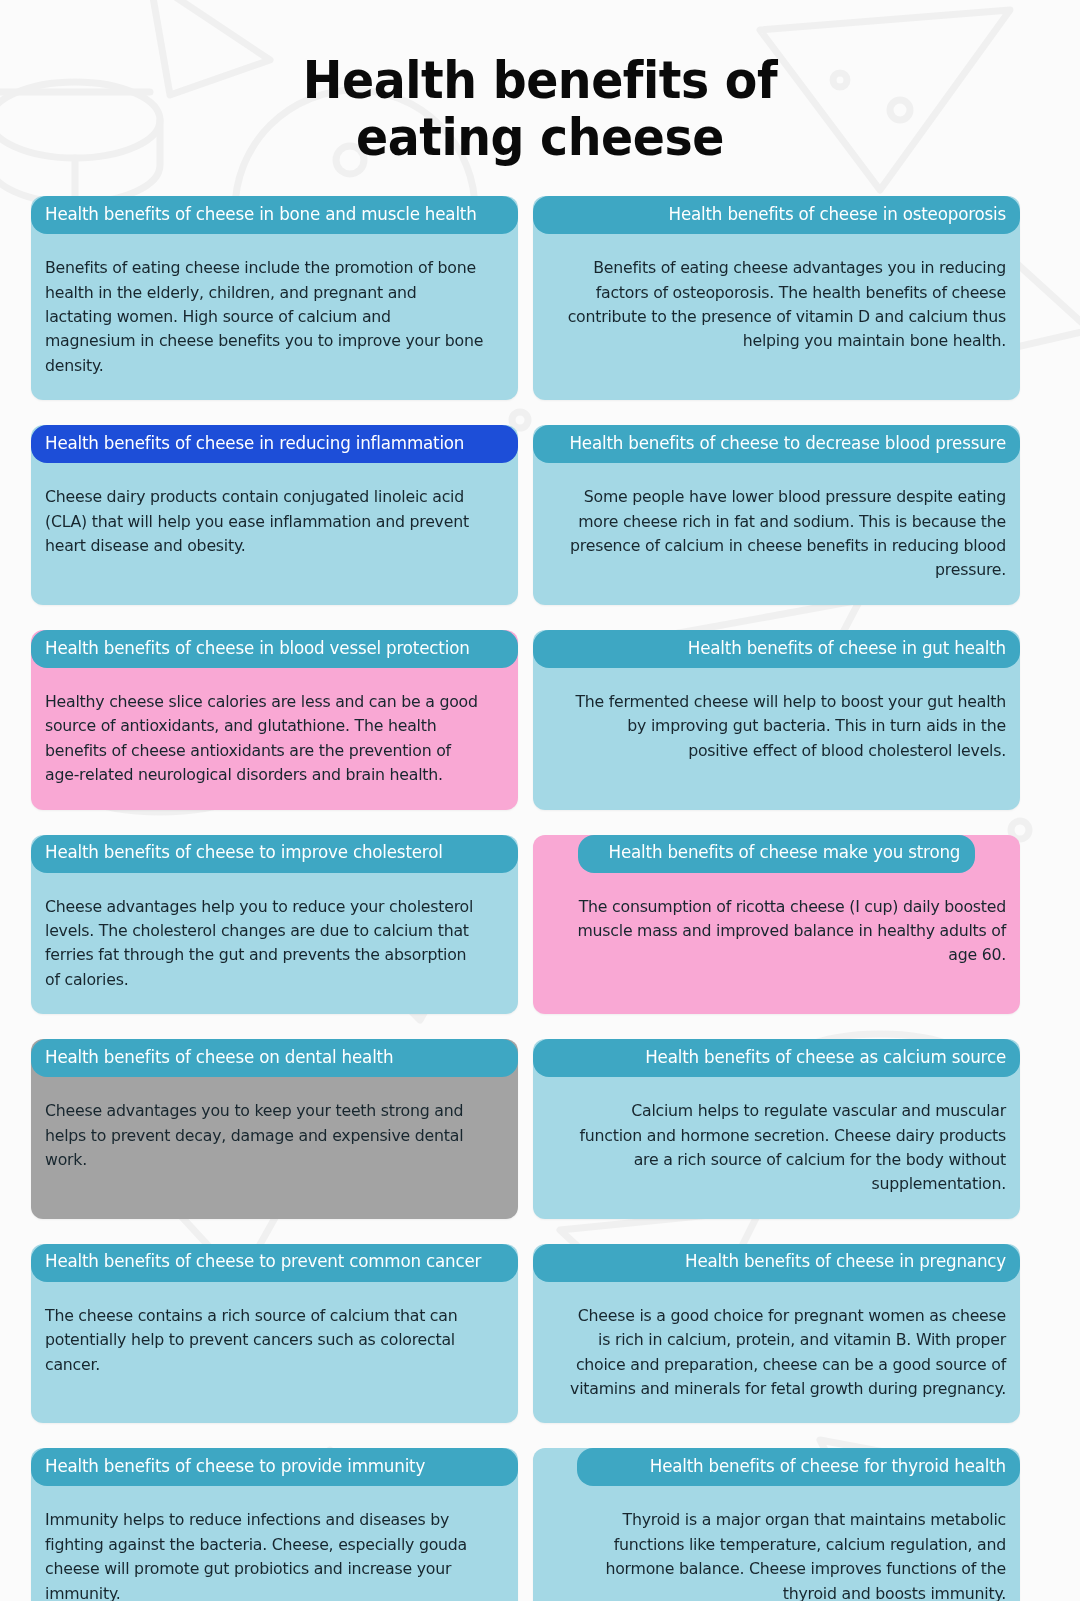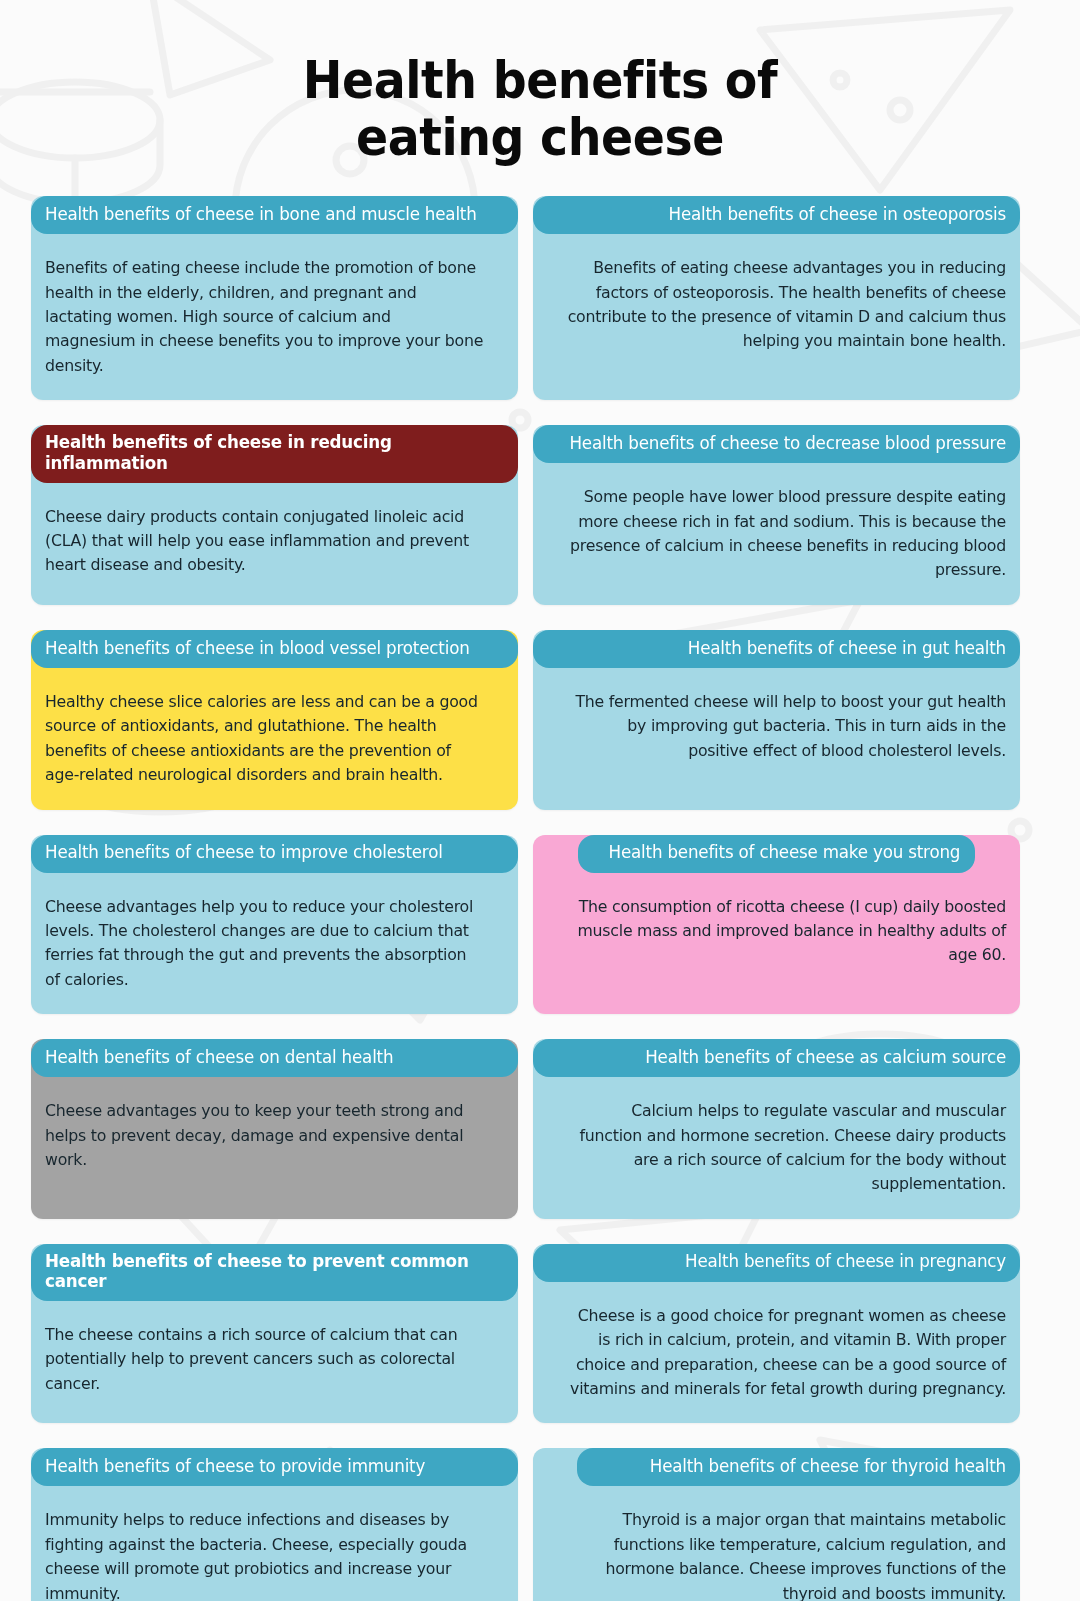--- a/index.html
+++ b/index.html
@@ -185,36 +185,36 @@
       </div>
       <div class="card right" style="background: rgb(164, 216, 229);">
         <div class="card-header" style="background: rgb(62, 167, 195);">
           <div class="card-header-text" style="color: rgb(255, 255, 255);">Health benefits of cheese in osteoporosis</div>
         </div>
         <div class="card-body">
           <div class="card-body-text" style="color: rgb(23, 38, 46);">Benefits of eating cheese advantages you in reducing factors of osteoporosis. The health benefits of cheese contribute to the presence of vitamin D and calcium thus helping you maintain bone health.</div>
         </div>
       </div>
       <div class="card left" style="background: rgb(164, 216, 229);">
-        <div class="card-header" style="background: #7f1d1d; font-weight: bold;">
+        <div class="card-header" style="background: #1d4ed8;">
           <div class="card-header-text" style="color: rgb(255, 255, 255);">Health benefits of cheese in reducing inflammation</div>
         </div>
         <div class="card-body">
           <div class="card-body-text" style="color: rgb(23, 38, 46);">Cheese dairy products contain conjugated linoleic acid (CLA) that will help you ease inflammation and prevent heart disease and obesity.</div>
         </div>
       </div>
       <div class="card right" style="background: rgb(164, 216, 229);">
         <div class="card-header" style="background: rgb(62, 167, 195);">
           <div class="card-header-text" style="color: rgb(255, 255, 255);">Health benefits of cheese to decrease blood pressure</div>
         </div>
         <div class="card-body">
           <div class="card-body-text" style="color: rgb(23, 38, 46);">Some people have lower blood pressure despite eating more cheese rich in fat and sodium. This is because the presence of calcium in cheese benefits in reducing blood pressure.</div>
         </div>
       </div>
-      <div class="card left" style="background: #fde047;">
+      <div class="card left" style="background: #f9a8d4;">
         <div class="card-header" style="background: rgb(62, 167, 195);">
           <div class="card-header-text" style="color: rgb(255, 255, 255);">Health benefits of cheese in blood vessel protection</div>
         </div>
         <div class="card-body">
           <div class="card-body-text" style="color: rgb(23, 38, 46);">Healthy cheese slice calories are less and can be a good source of antioxidants, and glutathione. The health benefits of cheese antioxidants are the prevention of age-related neurological disorders and brain health.</div>
         </div>
       </div>
       <div class="card right" style="background: rgb(164, 216, 229);">
         <div class="card-header" style="background: rgb(62, 167, 195);">
           <div class="card-header-text" style="color: rgb(255, 255, 255);">Health benefits of cheese in gut health</div>
@@ -249,21 +249,21 @@
       </div>
       <div class="card right" style="background: rgb(164, 216, 229);">
         <div class="card-header" style="background: rgb(62, 167, 195);">
           <div class="card-header-text" style="color: rgb(255, 255, 255);">Health benefits of cheese as calcium source</div>
         </div>
         <div class="card-body">
           <div class="card-body-text" style="color: rgb(23, 38, 46);">Calcium helps to regulate vascular and muscular function and hormone secretion. Cheese dairy products are a rich source of calcium for the body without supplementation.</div>
         </div>
       </div>
       <div class="card left" style="background: rgb(164, 216, 229);">
-        <div class="card-header" style="background: rgb(62, 167, 195); font-weight: bold;">
+        <div class="card-header" style="background: rgb(62, 167, 195);">
           <div class="card-header-text" style="color: rgb(255, 255, 255);">Health benefits of cheese to prevent common cancer</div>
         </div>
         <div class="card-body">
           <div class="card-body-text" style="color: rgb(23, 38, 46);">The cheese contains a rich source of calcium that can potentially help to prevent cancers such as colorectal cancer.</div>
         </div>
       </div>
       <div class="card right" style="background: rgb(164, 216, 229);">
         <div class="card-header" style="background: rgb(62, 167, 195);">
           <div class="card-header-text" style="color: rgb(255, 255, 255);">Health benefits of cheese in pregnancy</div>
         </div>

